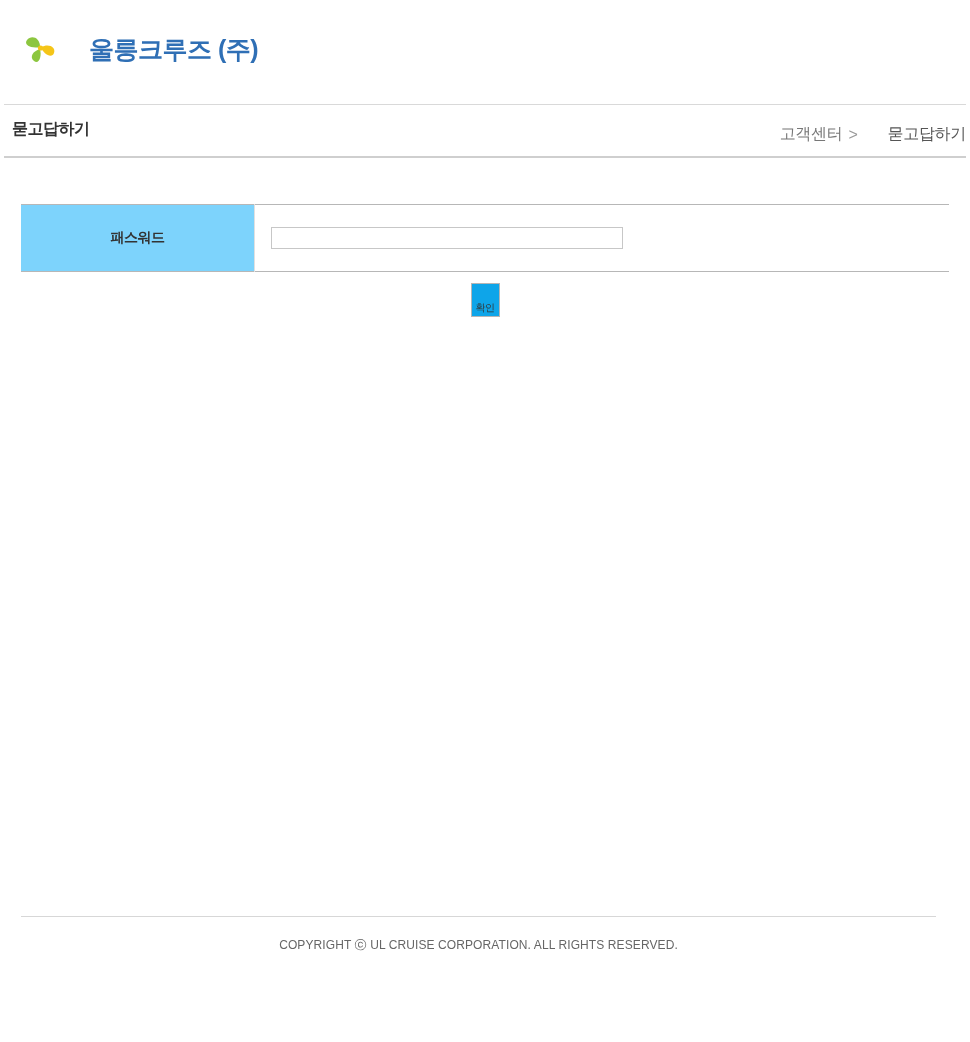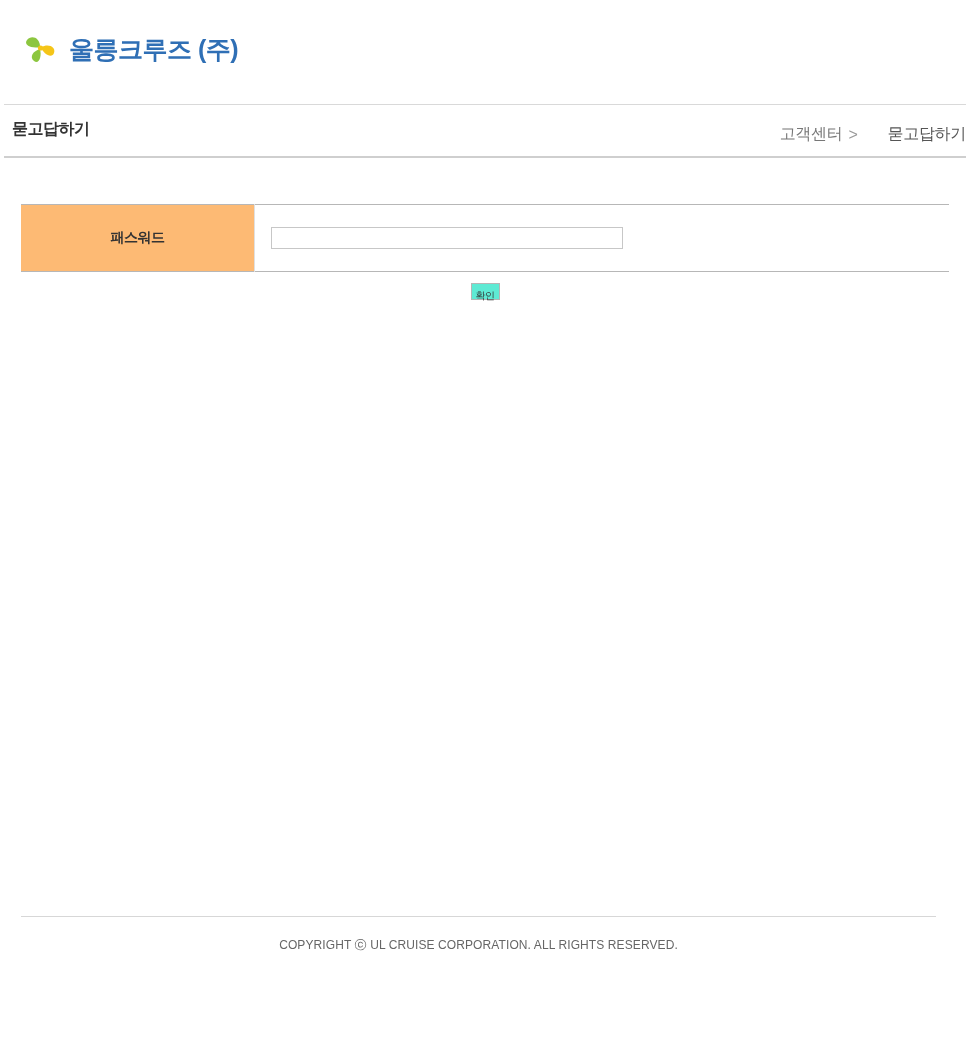--- a/index.html
+++ b/index.html
@@ -36,20 +36,21 @@
     position: relative;
     flex: 0 0 auto;
   }
   .logo-text {
     font-size: 25px;
     font-weight: bold;
     letter-spacing: -0.5px;
     color: #2f6fb5;
     line-height: 1;
     white-space: nowrap;
+    margin-left: 20px;
   }
 
   
   .title-bar {
     position: relative;
     margin: 0 4px;
     height: 54px;
     border-top: 1px solid #d9d9d9;
     border-bottom: 2px solid #cfcfcf;
     box-sizing: border-box;
@@ -89,21 +90,21 @@
   }
   .pw-table {
     width: 100%;
     border-collapse: collapse;
     border-top: 1px solid #b7b7b7;
     border-bottom: 1px solid #b7b7b7;
     table-layout: fixed;
   }
   .pw-table th {
     width: 231px;
-    background: #fdba74;
+    background: #7dd3fc;
     border-right: 1px solid #e0e0e0;
     height: 64px;
     font-size: 14px;
     font-weight: bold;
     color: #333333;
     letter-spacing: -0.5px;
     text-align: center;
     vertical-align: middle;
   }
   .pw-table td {
@@ -128,25 +129,25 @@
     text-align: center;
     padding-top: 11px;
   }
   .confirm-btn {
     display: inline-block;
     min-width: 29px;
     height: 17px;
     line-height: 15px;
     box-sizing: border-box;
     border: 1px solid #b5b5b5;
-    background: #5eead4;
+    background: #0ea5e9;
     font-size: 10px;
     color: #333333;
     letter-spacing: -0.5px;
-    padding: 4px 3px;
+    padding: 16px 3px;
     cursor: pointer;
     text-align: center;
   }
 
   
   .footer {
     position: absolute;
     left: 21px;
     right: 34px;
     top: 916px;

